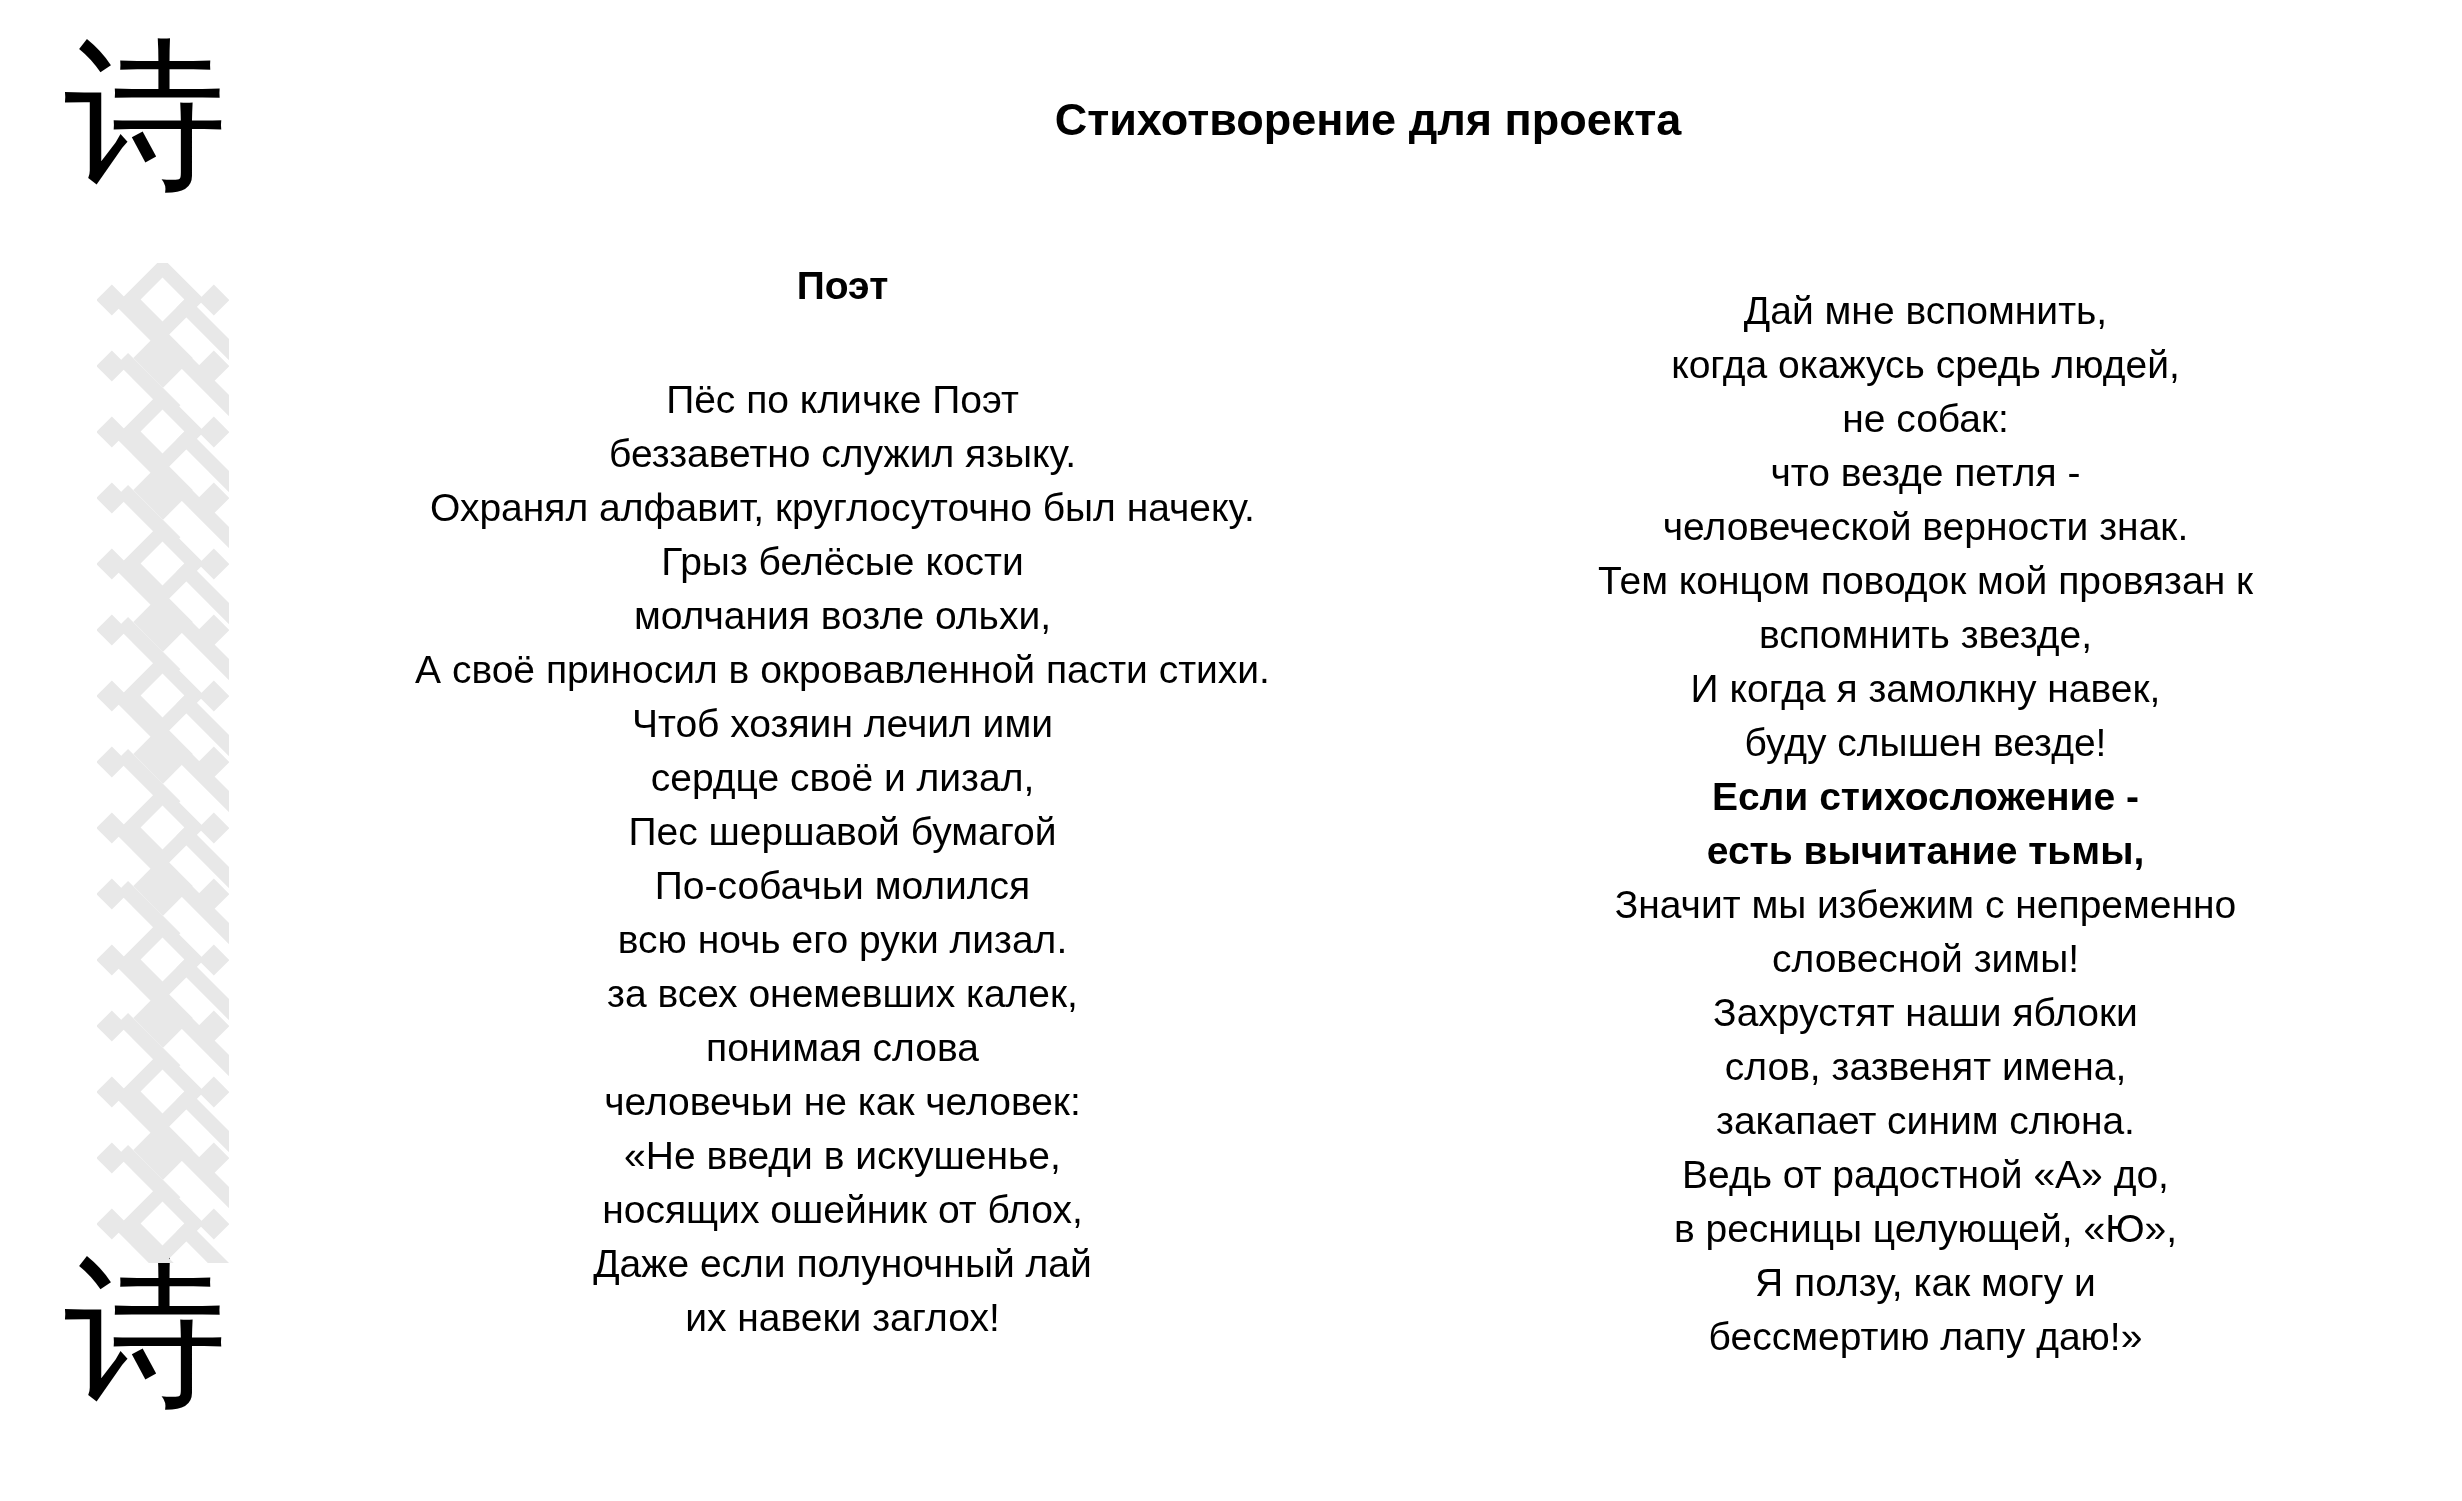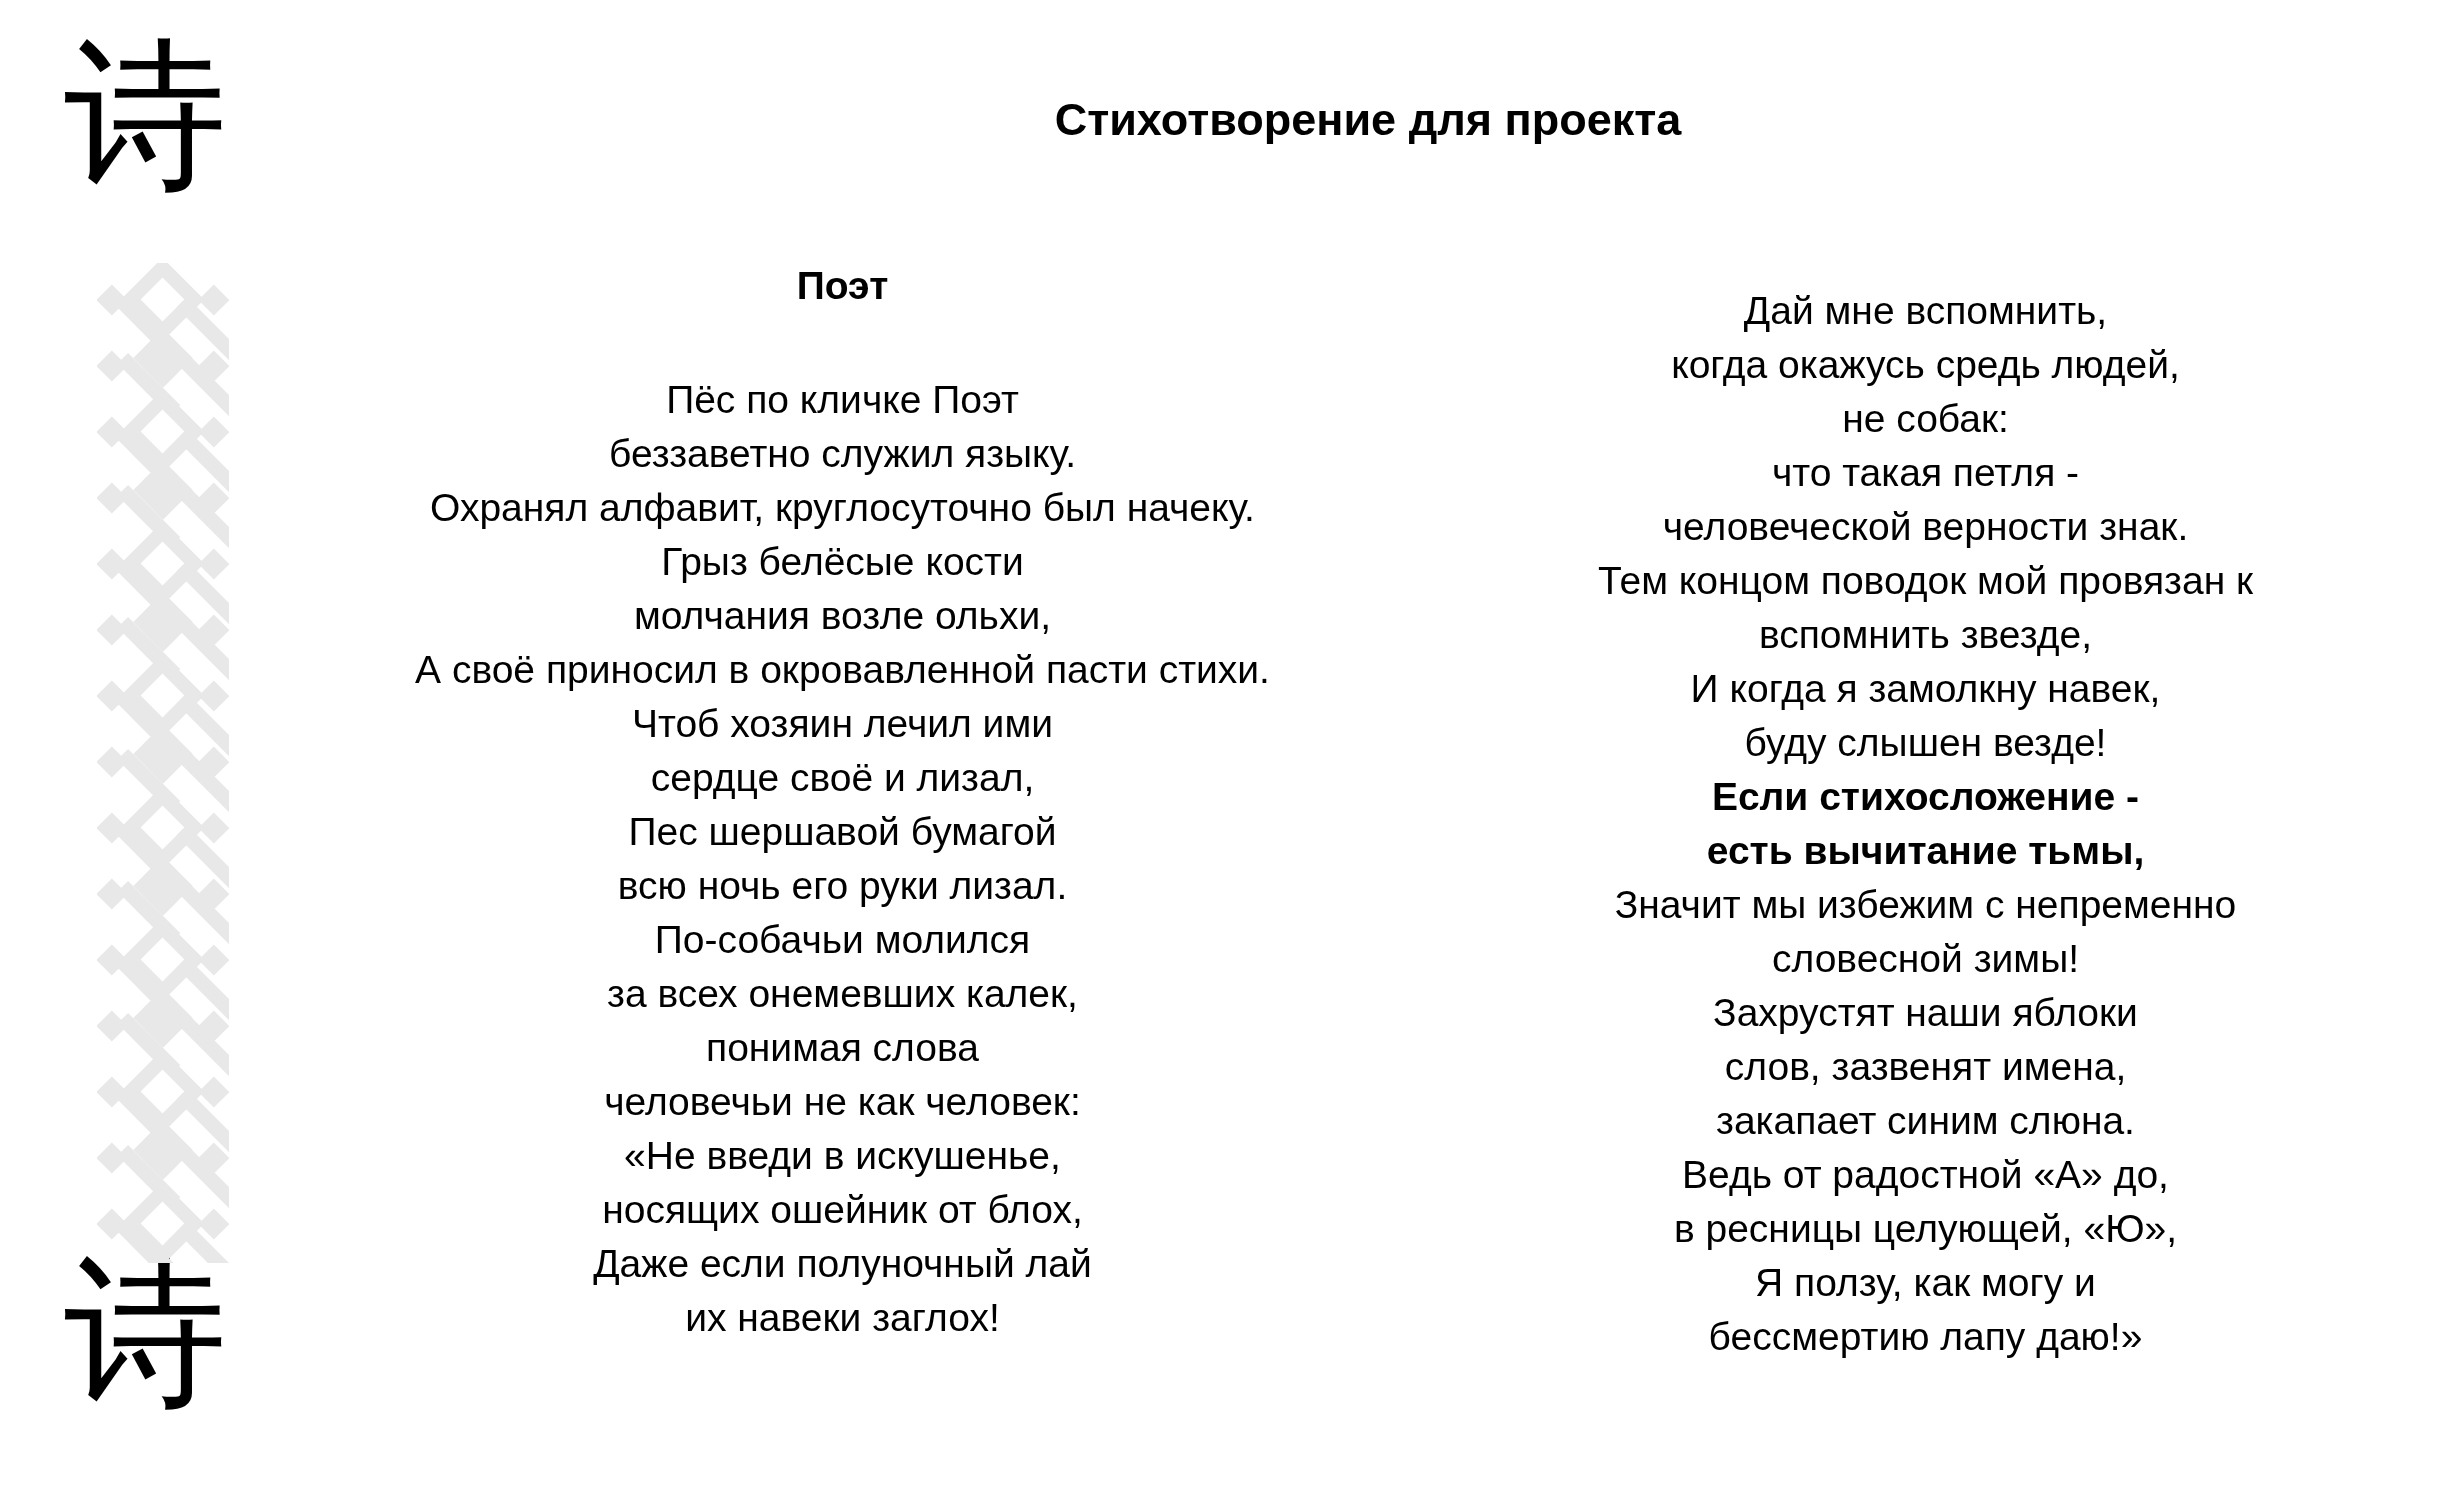--- a/index.html
+++ b/index.html
@@ -226,38 +226,38 @@
     <div id="left-lines">
         <div class="poem-line">Пёс по кличке Поэт</div>
         <div class="poem-line">беззаветно служил языку.</div>
         <div class="poem-line">Охранял алфавит, круглосуточно был начеку.</div>
         <div class="poem-line">Грыз белёсые кости</div>
         <div class="poem-line">молчания возле ольхи,</div>
         <div class="poem-line">А своё приносил в окровавленной пасти стихи.</div>
         <div class="poem-line">Чтоб хозяин лечил ими</div>
         <div class="poem-line">сердце своё и лизал,</div>
         <div class="poem-line">Пес шершавой бумагой</div>
+        <div class="poem-line">По-собачьи молился</div>
         <div class="poem-line">всю ночь его руки лизал.</div>
-        <div class="poem-line">По-собачьи молился</div>
         <div class="poem-line">за всех онемевших калек,</div>
         <div class="poem-line">понимая слова</div>
         <div class="poem-line">человечьи не как человек:</div>
         <div class="poem-line">«Не введи в искушенье,</div>
         <div class="poem-line">носящих ошейник от блох,</div>
         <div class="poem-line">Даже если полуночный лай</div>
         <div class="poem-line">их навеки заглох!</div>
       </div>
   </div>
 
   <div class="column" id="col-right">
     <div id="right-lines">
         <div class="poem-line">Дай мне вспомнить,</div>
         <div class="poem-line">когда окажусь средь людей,</div>
         <div class="poem-line">не собак:</div>
-        <div class="poem-line">что такая петля -</div>
+        <div class="poem-line">что везде петля -</div>
         <div class="poem-line">человеческой верности знак.</div>
         <div class="poem-line">Тем концом поводок мой провязан к</div>
         <div class="poem-line">вспомнить звезде,</div>
         <div class="poem-line">И когда я замолкну навек,</div>
         <div class="poem-line">буду слышен везде!</div>
         <div class="poem-line bold">Если стихосложение -</div>
         <div class="poem-line bold">есть вычитание тьмы,</div>
         <div class="poem-line">Значит мы избежим с непременно</div>
         <div class="poem-line">словесной зимы!</div>
         <div class="poem-line">Захрустят наши яблоки</div>

